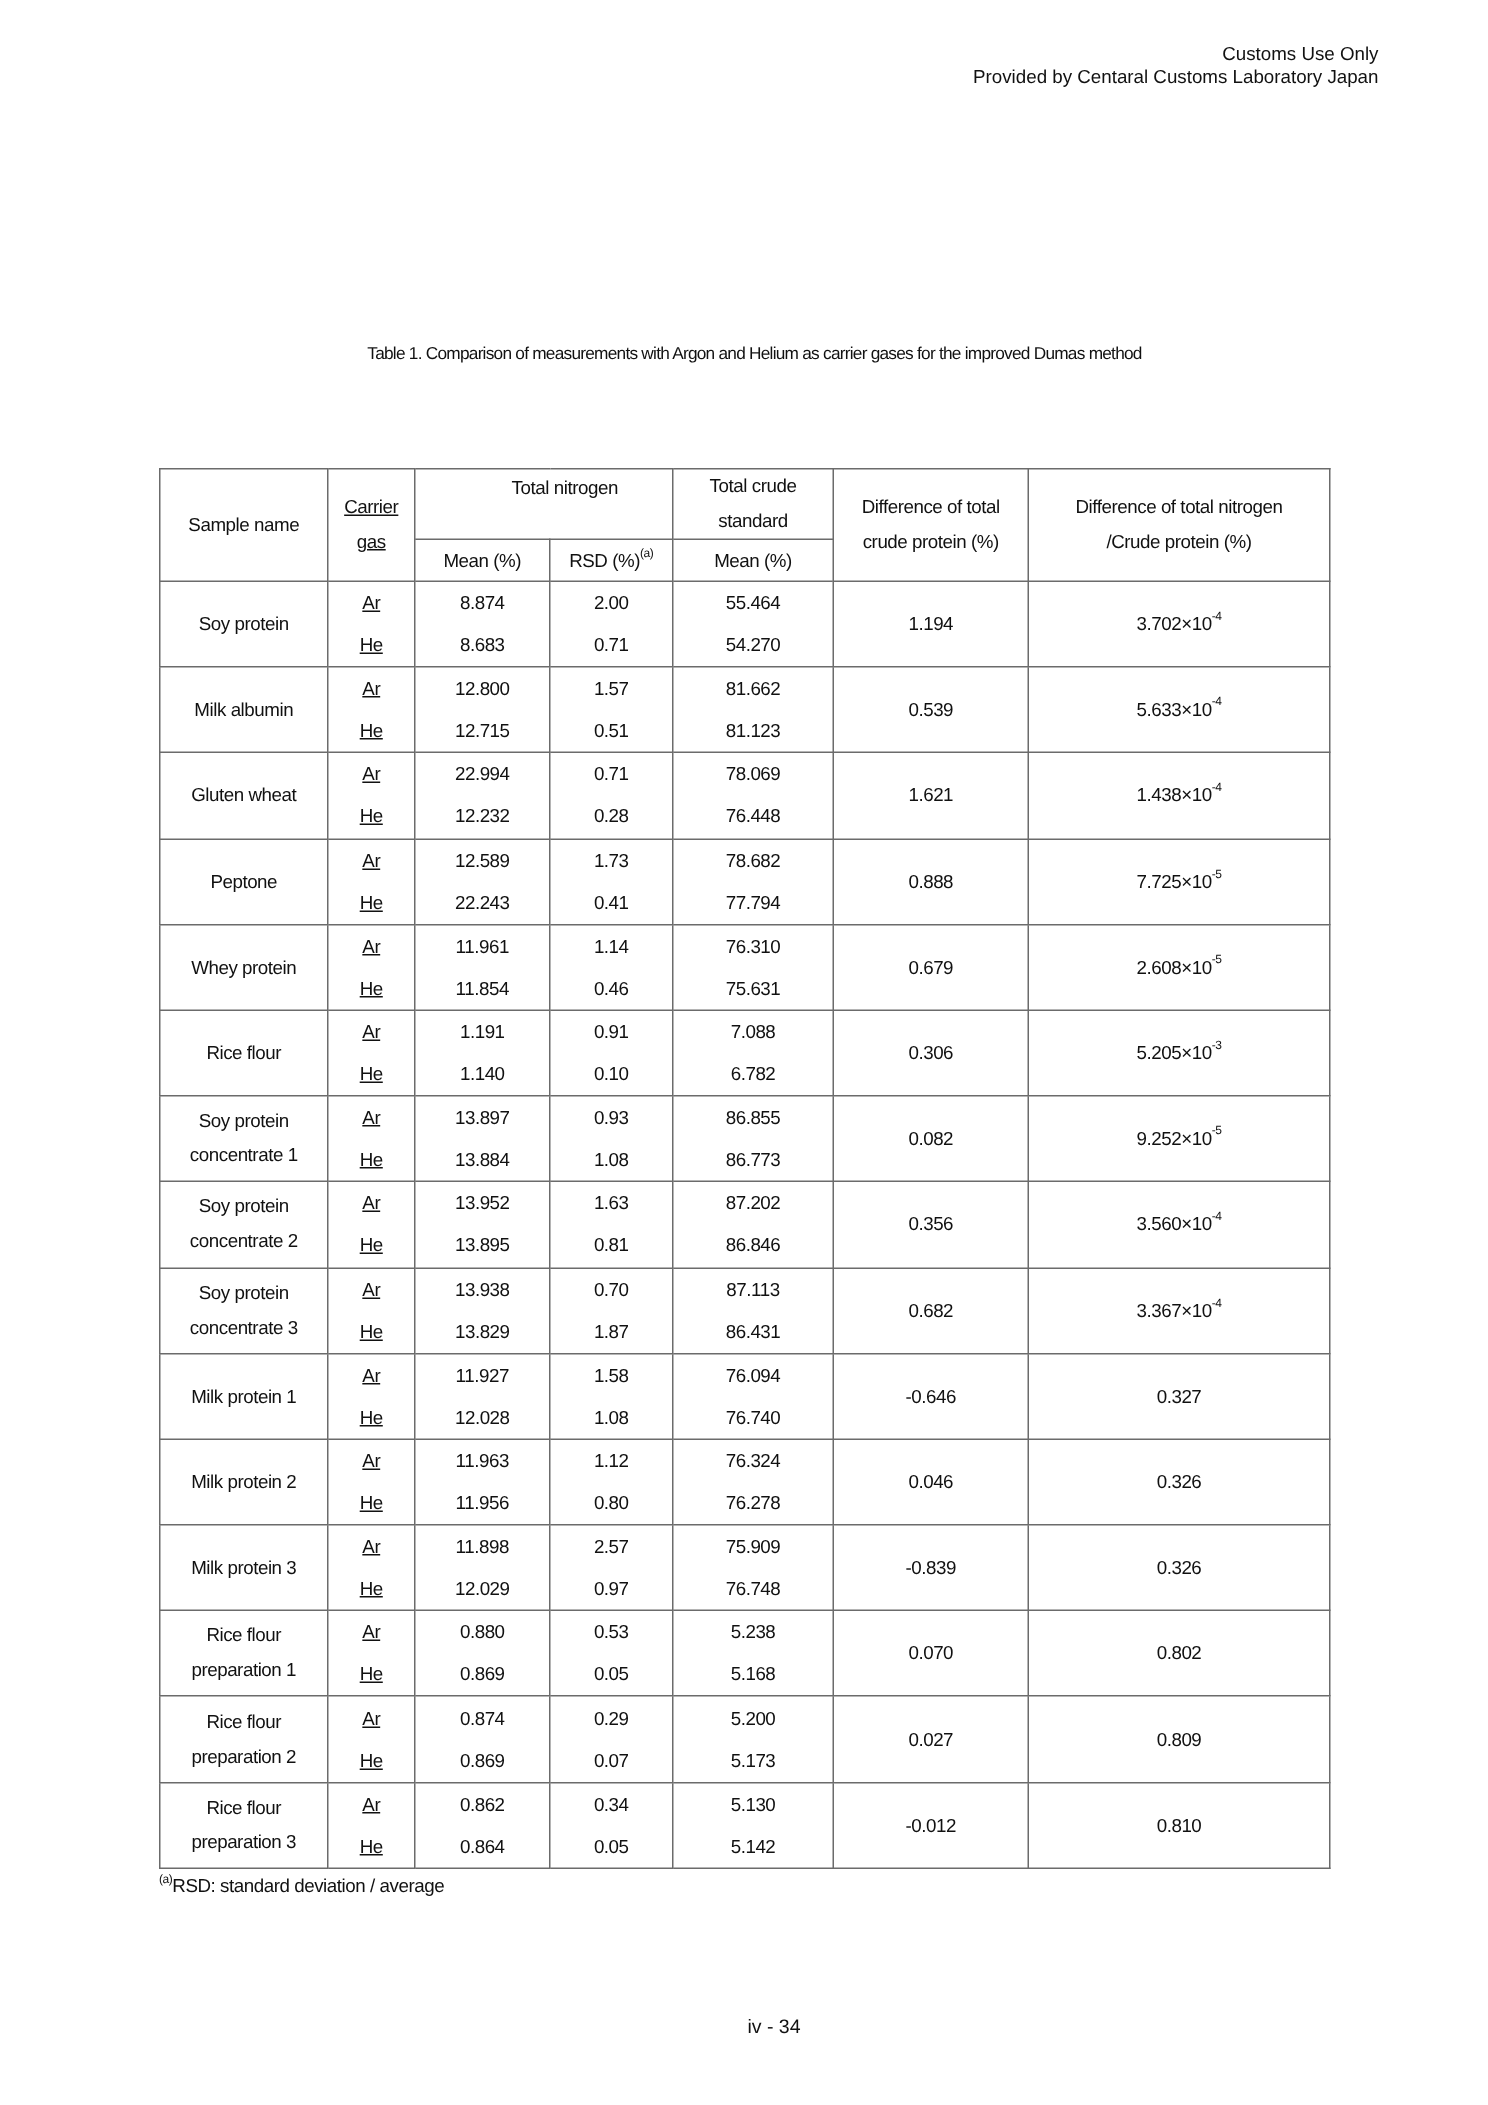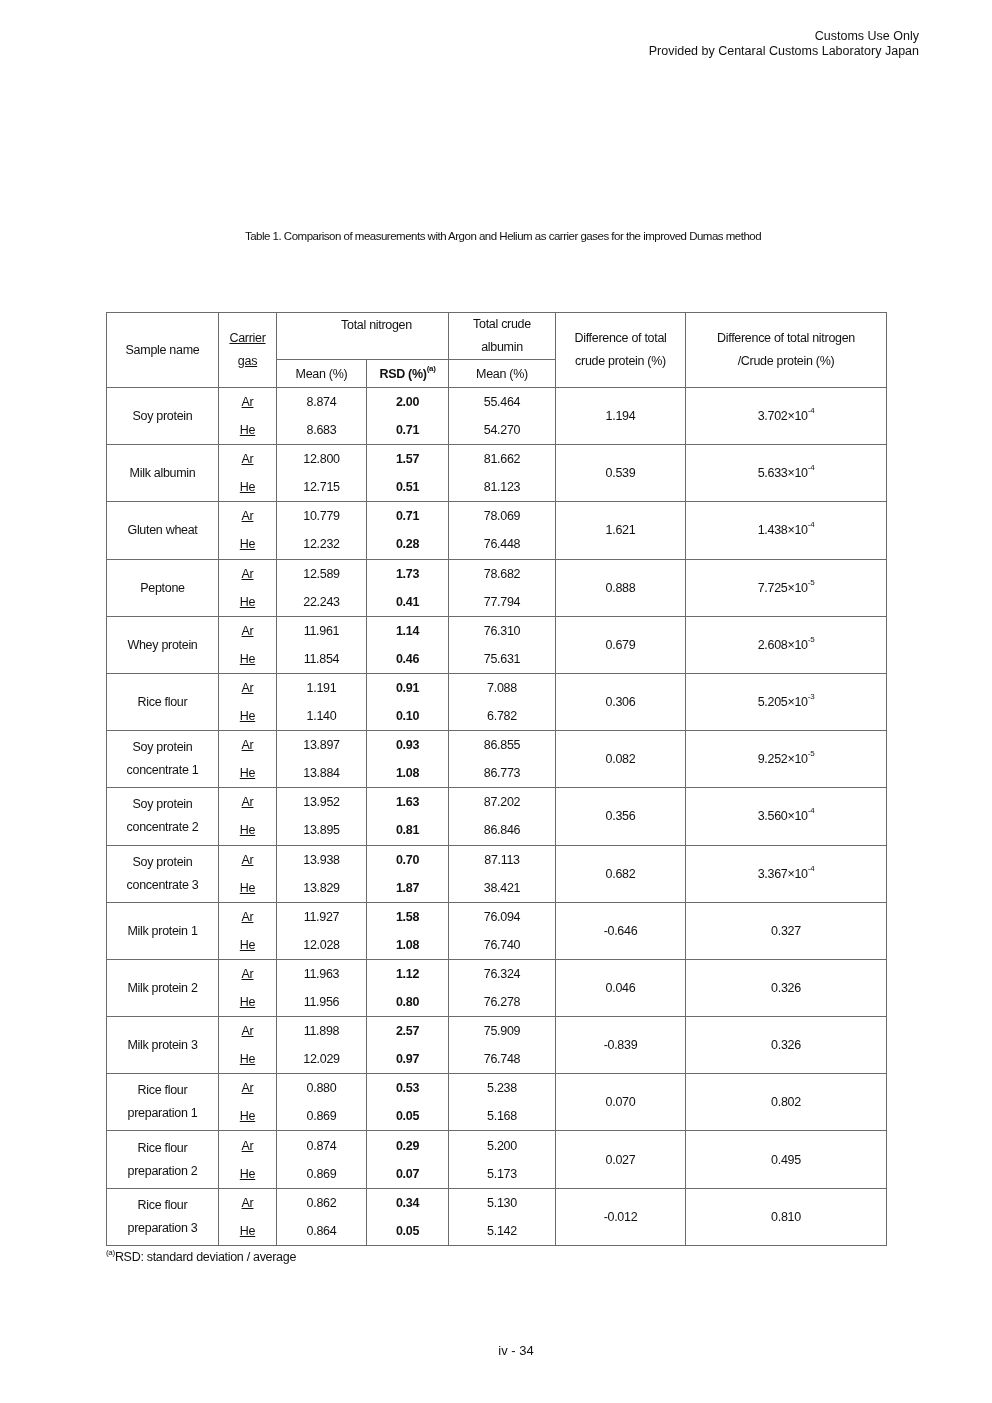--- a/index.html
+++ b/index.html
@@ -3,21 +3,21 @@
   <meta charset="utf-8">
   <style>
     html, body { margin:0; padding:0; background:#ffffff; }
     body { width:992px; height:1403px; position:relative; font-family:"Liberation Sans", sans-serif; color:#111; overflow:hidden; }
     .hdr { position:absolute; right:73px; text-align:right; font-size:12.5px; line-height:15px; }
     .hdr1 { top:29px; }
     .hdr2 { top:44px; }
     .caption { position:absolute; top:230px; left:0; width:1006px; text-align:center; font-size:11.5px; letter-spacing:-0.5px; }
     table.t { position:absolute; left:106px; top:312px; border-collapse:collapse; font-size:12.5px; letter-spacing:-0.3px; }
     table.t td { border:1px solid #6b6b6b; text-align:center; vertical-align:middle; padding:0; }
-    .c1{width:111px;} .c2{width:57px;text-decoration:underline;} .c3{width:89px;} .c4{width:81px;font-weight:bold;} .c5{width:106px;} .c6{width:129px;} .c7{width:200px;margin-top:25px;}
+    .c1{width:111px;} .c2{width:57px;text-decoration:underline;} .c3{width:89px;} .c4{width:81px;} .c5{width:106px;} .c6{width:129px;} .c7{width:200px;margin-top:25px;}
     .hcell { line-height:23px; }
     .pair { display:flex; flex-direction:column; justify-content:space-around; height:56px; }
     .pair span { display:block; line-height:28px; }
     sup { font-size:8px; vertical-align:top; position:relative; top:-3px; }
     .foot { position:absolute; left:106px; top:1250px; font-size:12.5px; letter-spacing:-0.3px; }
     .foot sup { top:-2px; }
     .pagenum { position:absolute; top:1343px; left:0; width:992px; text-align:center; font-size:13px;margin-left:20px; }
   </style>
 </head>
 <body>
@@ -26,21 +26,21 @@
 <div class="hdr hdr2">Provided by Centaral Customs Laboratory Japan</div>
 
 <div class="caption">Table 1. Comparison of measurements with Argon and Helium as carrier gases for the improved Dumas method</div>
 
 <table class="t">
   <thead>
     <tr style="height:47px;">
       <td class="c1" rowspan="2"><span>Sample name</span></td>
       <td class="c2 hcell" rowspan="2"><span>Carrier</span><br><span>gas</span></td>
       <td colspan="2" style="vertical-align:top;padding-top:5px;padding-left:28px;"><span>Total nitrogen</span></td>
-      <td class="c5 hcell"><span>Total crude</span><br><span>albumin</span></td>
+      <td class="c5 hcell"><span>Total crude</span><br><span>standard</span></td>
       <td class="c6 hcell" rowspan="2"><span>Difference of total</span><br><span>crude protein (%)</span></td>
       <td class="c7 hcell" rowspan="2"><span>Difference of total nitrogen</span><br><span>/Crude protein (%)</span></td>
     </tr>
     <tr style="height:28px;">
       <td class="c3"><span>Mean (%)</span></td>
       <td class="c4"><span>RSD (%)</span><sup>(a)</sup></td>
       <td class="c5"><span>Mean (%)</span></td>
     </tr>
   </thead>
   <tbody id="tbody">
@@ -105,21 +105,21 @@
       <tr style="height: 57.2px;">
         <td class="c1"><span>Gluten wheat</span></td>
         <td class="c2">
           <div class="pair">
             <span>Ar</span>
             <span>He</span>
           </div>
         </td>
         <td class="c3">
           <div class="pair">
-            <span>10.779</span>
+            <span>22.994</span>
             <span>12.232</span>
           </div>
         </td>
         <td class="c4">
           <div class="pair">
             <span>0.71</span>
             <span>0.28</span>
           </div>
         </td>
         <td class="c5">
@@ -298,21 +298,21 @@
         </td>
         <td class="c4">
           <div class="pair">
             <span>0.70</span>
             <span>1.87</span>
           </div>
         </td>
         <td class="c5">
           <div class="pair">
             <span>87.113</span>
-            <span>38.421</span>
+            <span>86.431</span>
           </div>
         </td>
         <td class="c6"><span>0.682</span></td>
         <td class="c7"><span>3.367×10</span><sup>-4</sup></td>
       </tr>
       <tr style="height: 57.2px;">
         <td class="c1"><span>Milk protein 1</span></td>
         <td class="c2">
           <div class="pair">
             <span>Ar</span>
@@ -451,21 +451,21 @@
             <span>0.07</span>
           </div>
         </td>
         <td class="c5">
           <div class="pair">
             <span>5.200</span>
             <span>5.173</span>
           </div>
         </td>
         <td class="c6"><span>0.027</span></td>
-        <td class="c7"><span>0.495</span></td>
+        <td class="c7"><span>0.809</span></td>
       </tr>
       <tr style="height: 57.2px;">
         <td class="c1">
           <div style="line-height:23px"><span>Rice flour</span><br><span>preparation 3</span></div>
         </td>
         <td class="c2">
           <div class="pair">
             <span>Ar</span>
             <span>He</span>
           </div>

